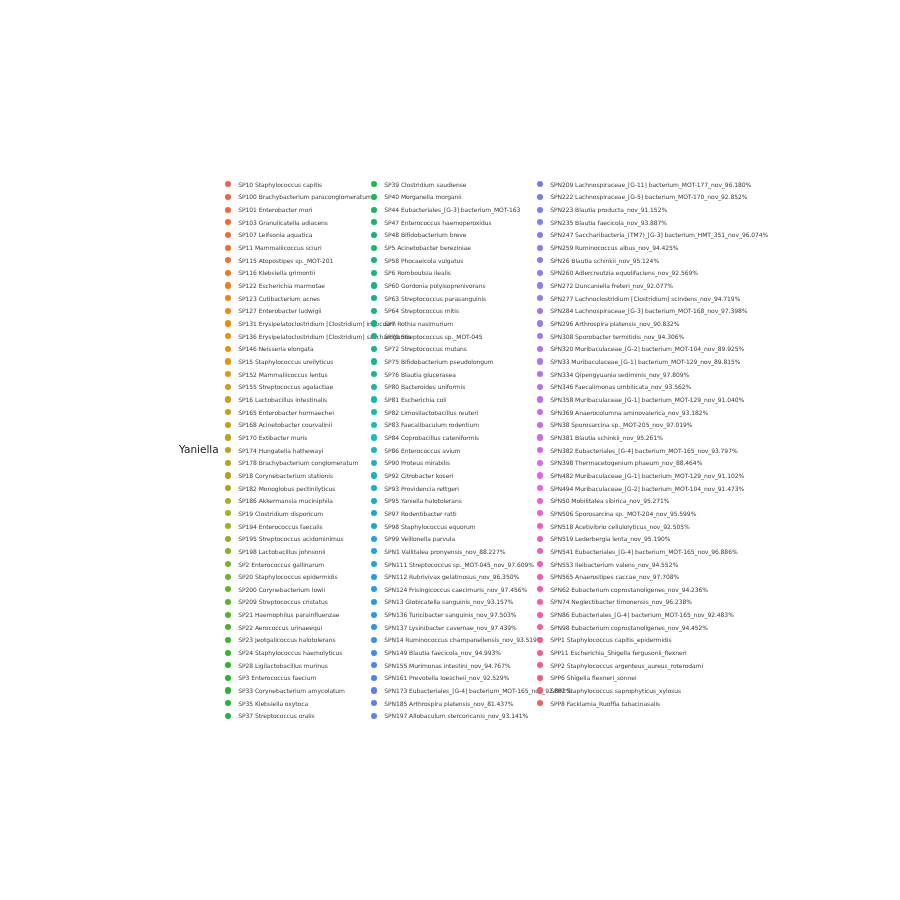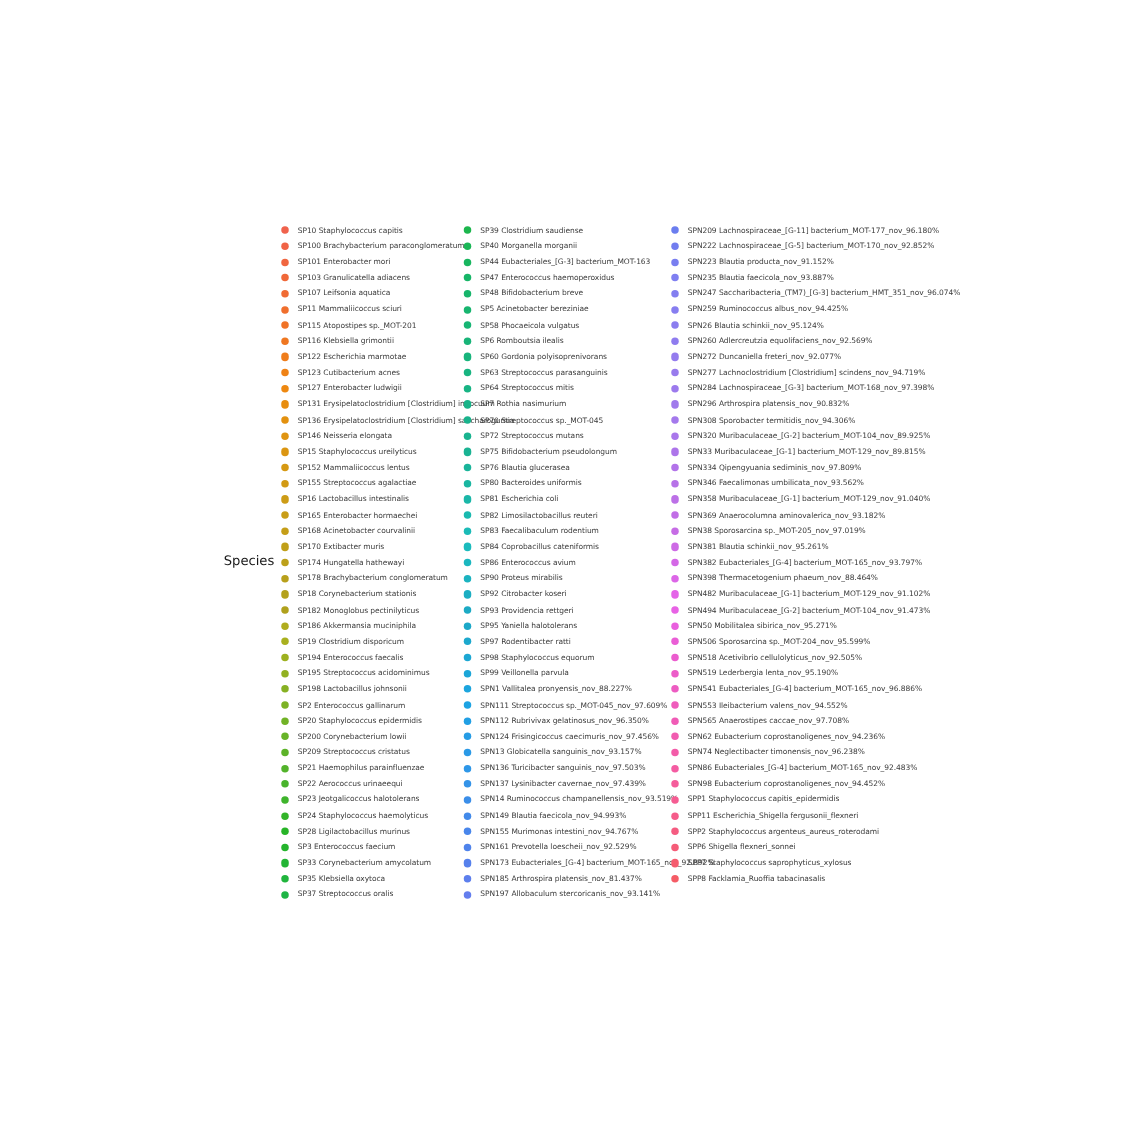--- a/index.html
+++ b/index.html
@@ -48,21 +48,21 @@
     font-size: 6px;
     letter-spacing: -0.05px;
     color: #3a3a3a;
     white-space: nowrap;
   }
 </style>
 </head>
 <body>
 
 <div class="canvas">
-  <div class="legend-title">Species</div>
+  <div class="legend-title">Yaniella</div>
   <div class="legend-col c0">
       <div class="legend-item">
         <span class="dot" style="background: rgb(240, 98, 76);"></span>
         <span class="lbl">SP10 Staphylococcus capitis</span>
       </div>
       <div class="legend-item">
         <span class="dot" style="background: rgb(240, 99, 70);"></span>
         <span class="lbl">SP100 Brachybacterium paraconglomeratum</span>
       </div>
       <div class="legend-item">

